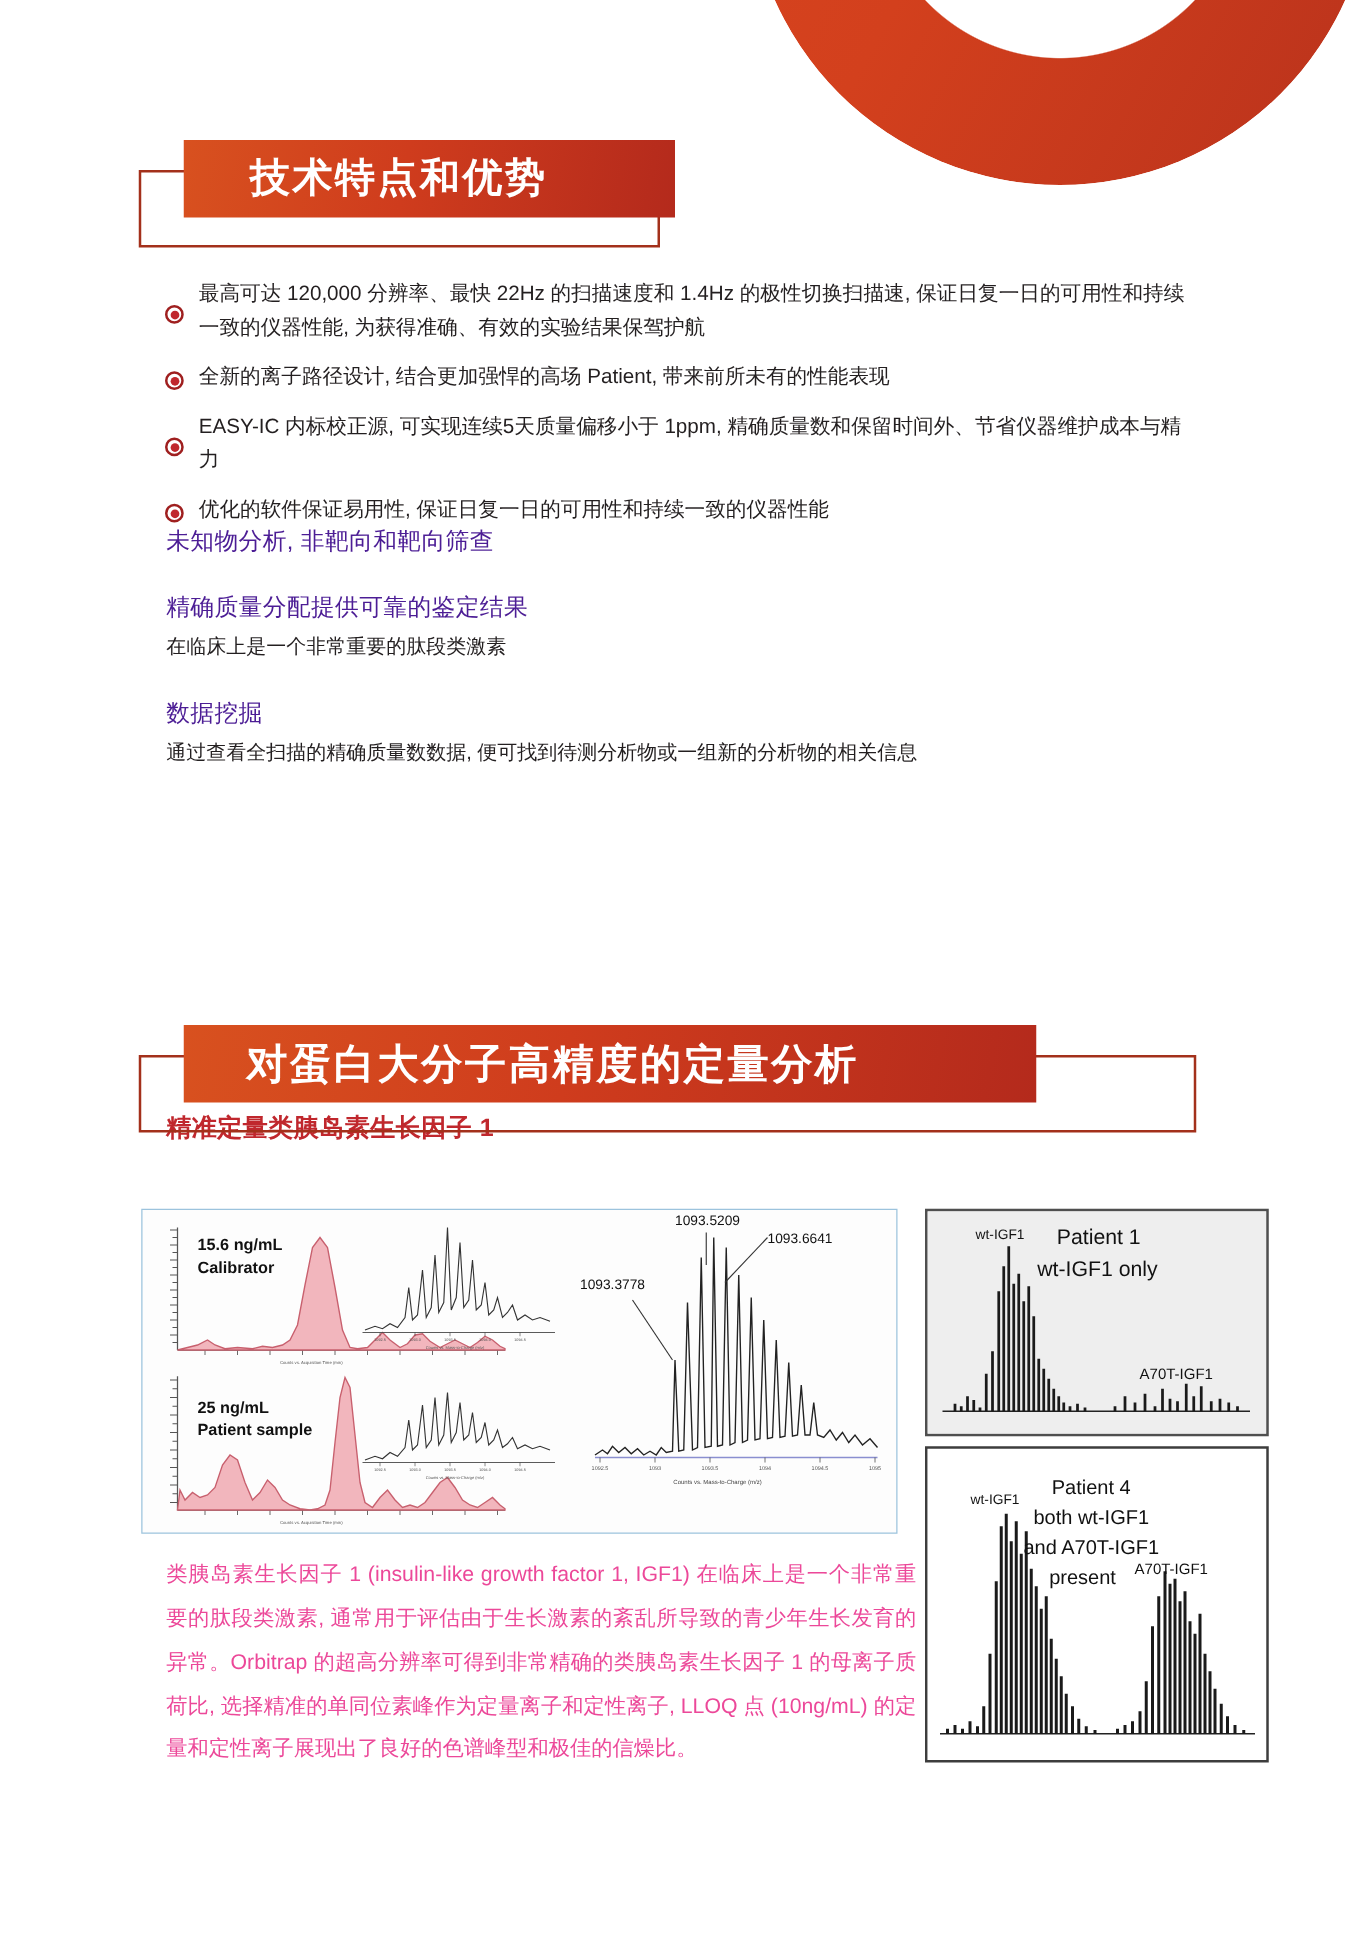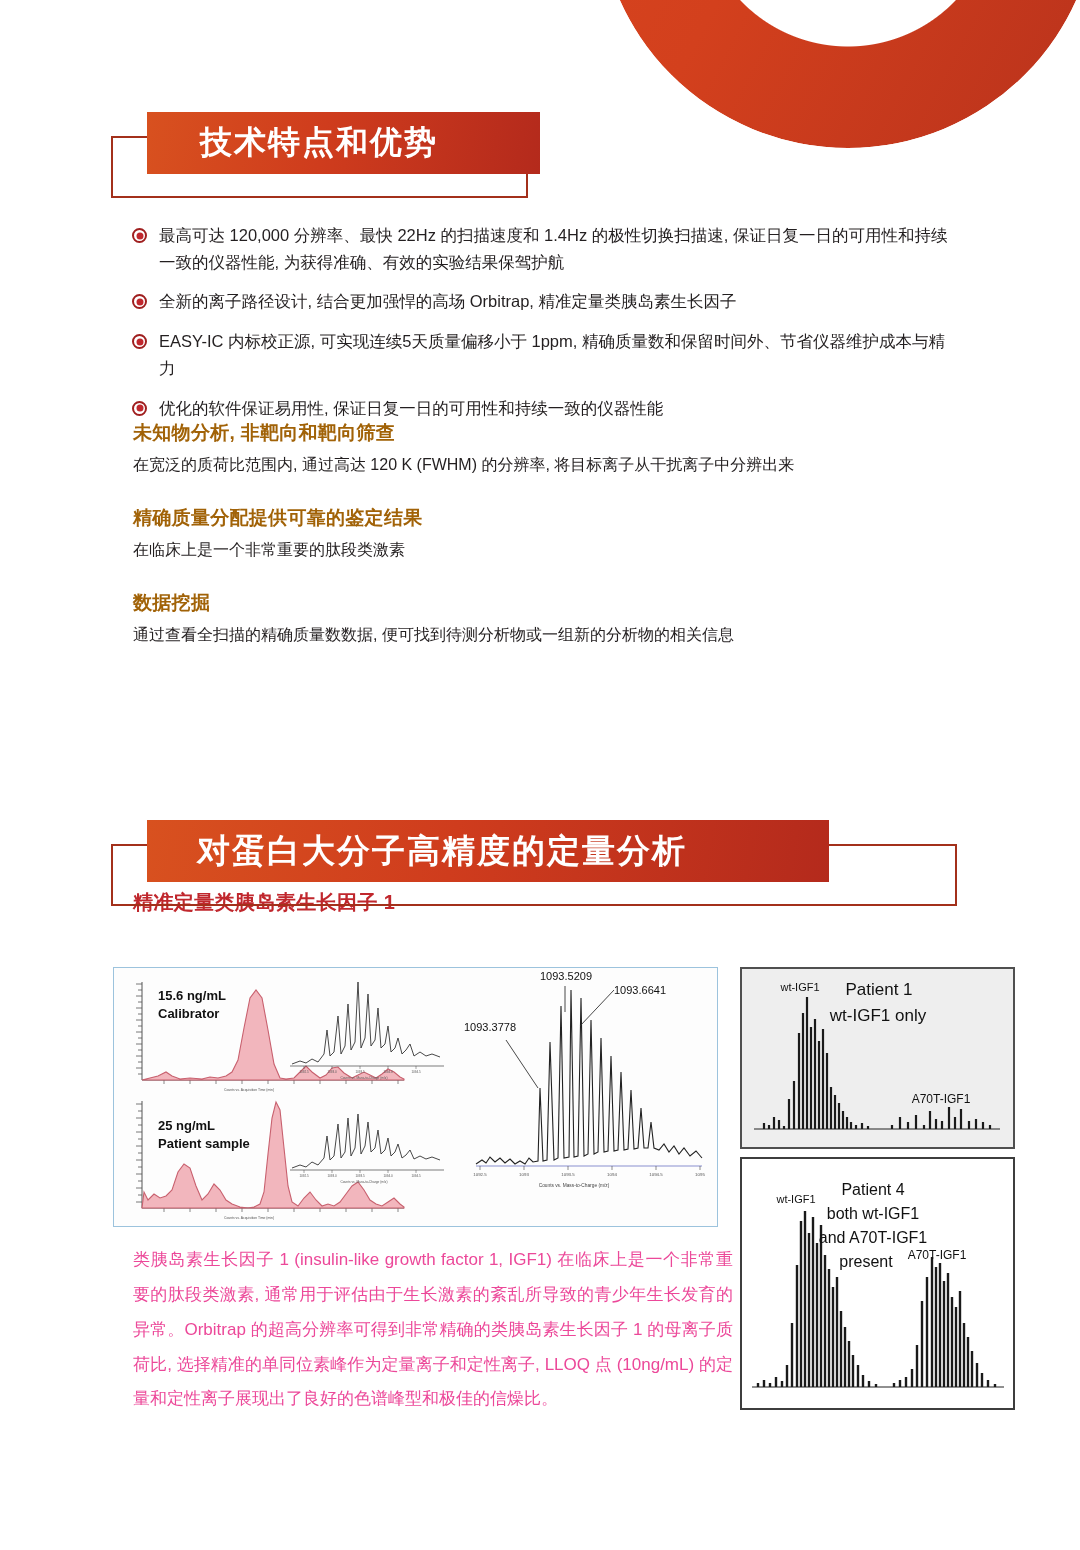--- a/index.html
+++ b/index.html
@@ -82,21 +82,21 @@
   
   .bullets {
     position: absolute;
     left: 132px;
     top: 222px;
     width: 830px;
     z-index: 2;
   }
   .bullet-row {
     display: flex;
-    align-items: flex-start;
+    align-items: center;
     margin-bottom: 13px;
   }
   .bullet-dot {
     flex: 0 0 auto;
     width: 15px;
     height: 15px;
     border-radius: 50%;
     border: 2px solid #9f1f1f;
     background: #ffffff;
     position: relative;
@@ -125,22 +125,22 @@
   
   .sections {
     position: absolute;
     left: 133px;
     top: 420px;
     width: 840px;
     z-index: 2;
   }
   .section-block { margin-bottom: 27px; }
   .section-head {
-    color: #a16207;
-    font-weight: bold;
+    color: #4c1d95;
+    font-weight: normal;
     font-size: 19px;
     letter-spacing: 0.3px;
     margin-bottom: 7px;
   }
   .section-body {
     font-size: 16px;
     color: #231f20;
     line-height: 1.55;
   }
 
@@ -220,36 +220,35 @@
   </div>
 </div>
 
 <div class="bullets">
   <div class="bullet-row">
     <span class="bullet-dot"></span>
     <span class="bullet-text">最高可达 120,000 分辨率、最快 22Hz 的扫描速度和 1.4Hz 的极性切换扫描速, 保证日复一日的可用性和持续一致的仪器性能, 为获得准确、有效的实验结果保驾护航</span>
   </div>
   <div class="bullet-row">
     <span class="bullet-dot"></span>
-    <span class="bullet-text">全新的离子路径设计, 结合更加强悍的高场 Orbitrap, 精准定量类胰岛素生长因子</span>
+    <span class="bullet-text">全新的离子路径设计, 结合更加强悍的高场 Patient, 带来前所未有的性能表现</span>
   </div>
   <div class="bullet-row">
     <span class="bullet-dot"></span>
     <span class="bullet-text">EASY-IC 内标校正源, 可实现连续5天质量偏移小于 1ppm, 精确质量数和保留时间外、节省仪器维护成本与精力</span>
   </div>
   <div class="bullet-row">
     <span class="bullet-dot"></span>
     <span class="bullet-text">优化的软件保证易用性, 保证日复一日的可用性和持续一致的仪器性能</span>
   </div>
 </div>
 
 <div class="sections">
   <div class="section-block">
     <div class="section-head">未知物分析, 非靶向和靶向筛查</div>
-    <div class="section-body">在宽泛的质荷比范围内, 通过高达 120 K (FWHM) 的分辨率, 将目标离子从干扰离子中分辨出来</div>
   </div>
   <div class="section-block">
     <div class="section-head">精确质量分配提供可靠的鉴定结果</div>
     <div class="section-body">在临床上是一个非常重要的肽段类激素</div>
   </div>
   <div class="section-block">
     <div class="section-head">数据挖掘</div>
     <div class="section-body">通过查看全扫描的精确质量数数据, 便可找到待测分析物或一组新的分析物的相关信息</div>
   </div>
 </div>

